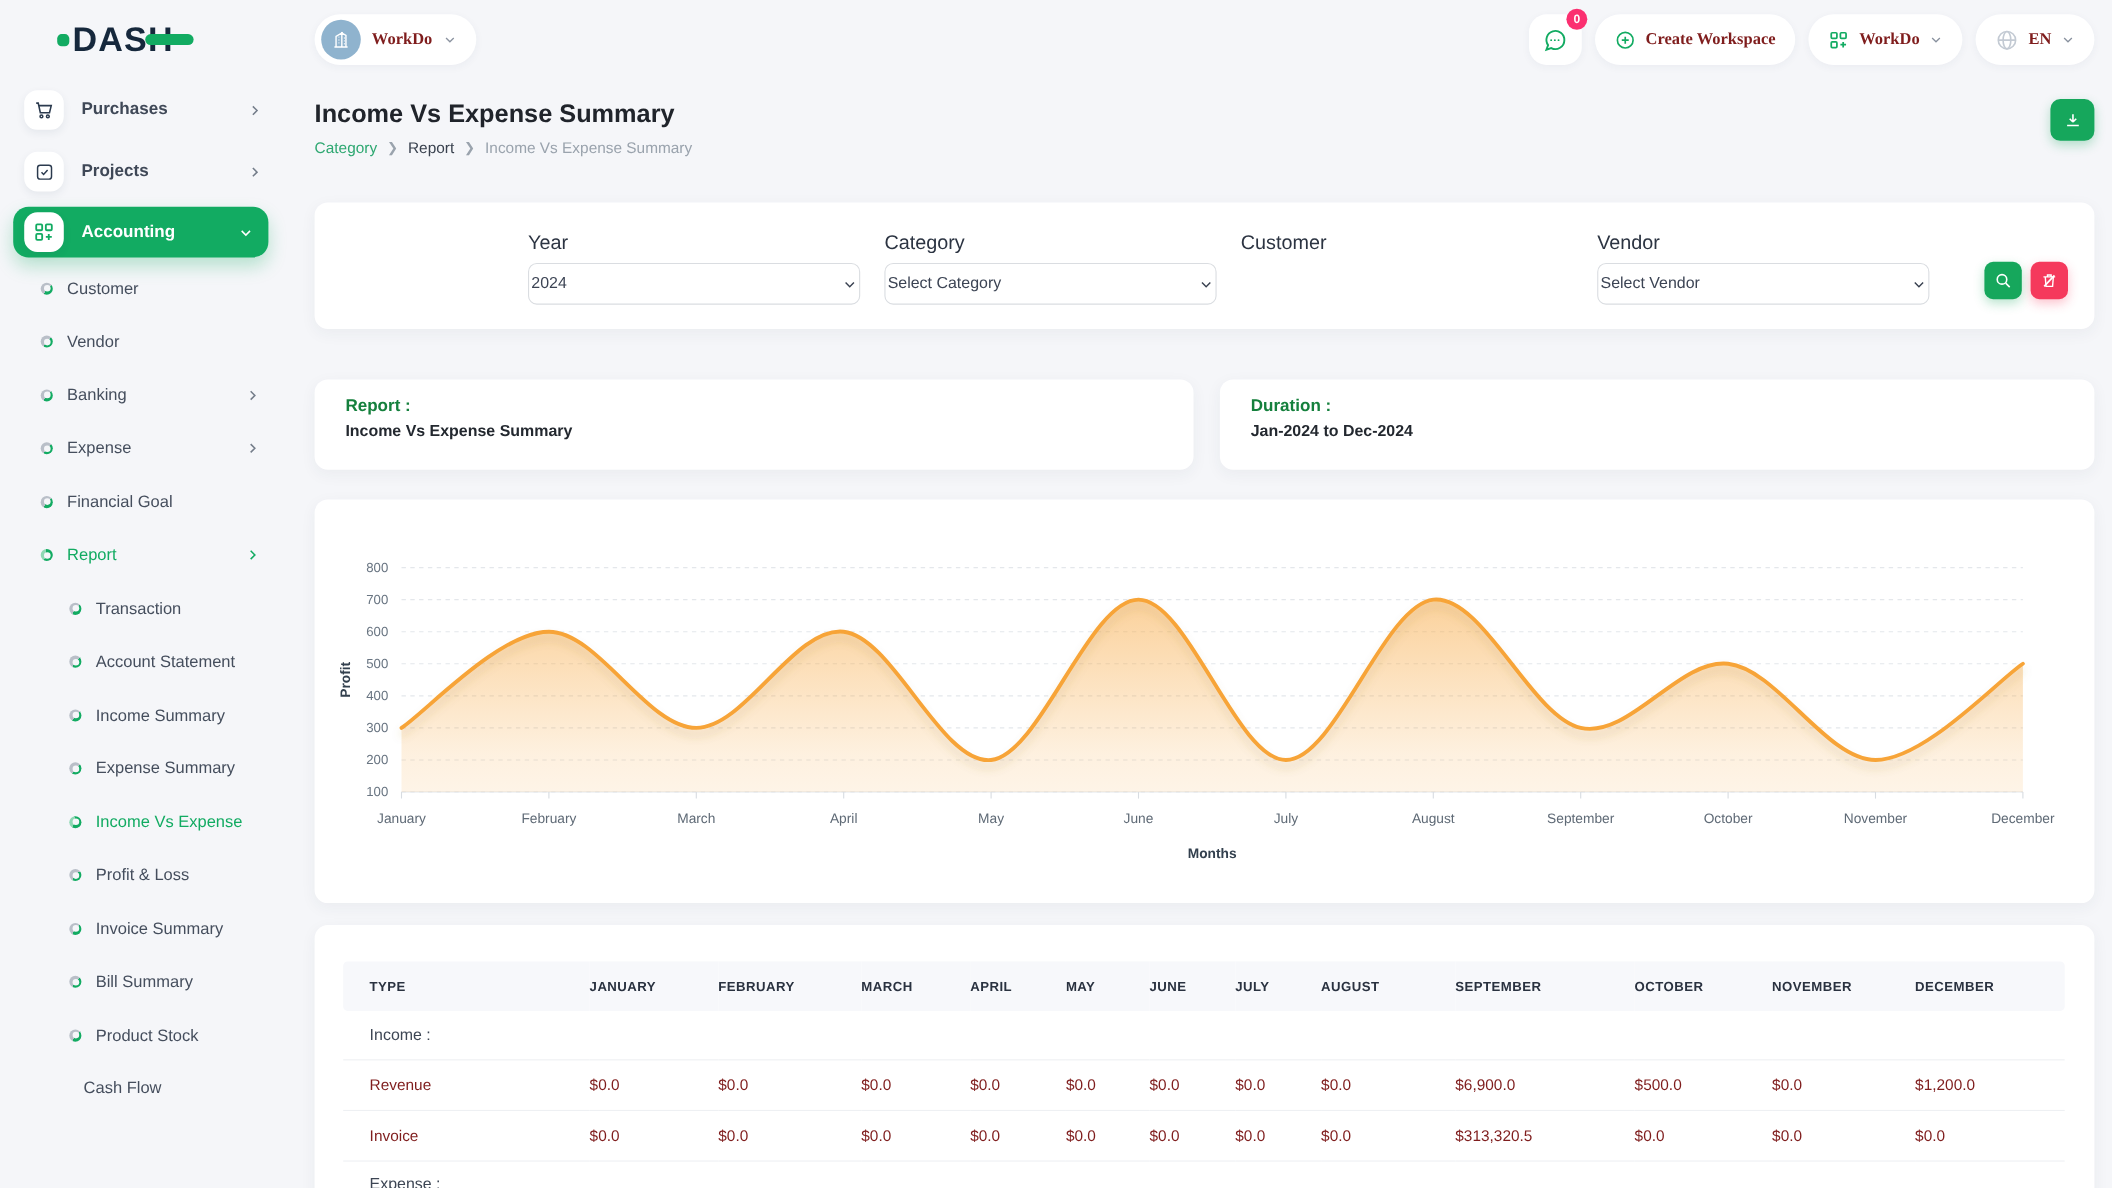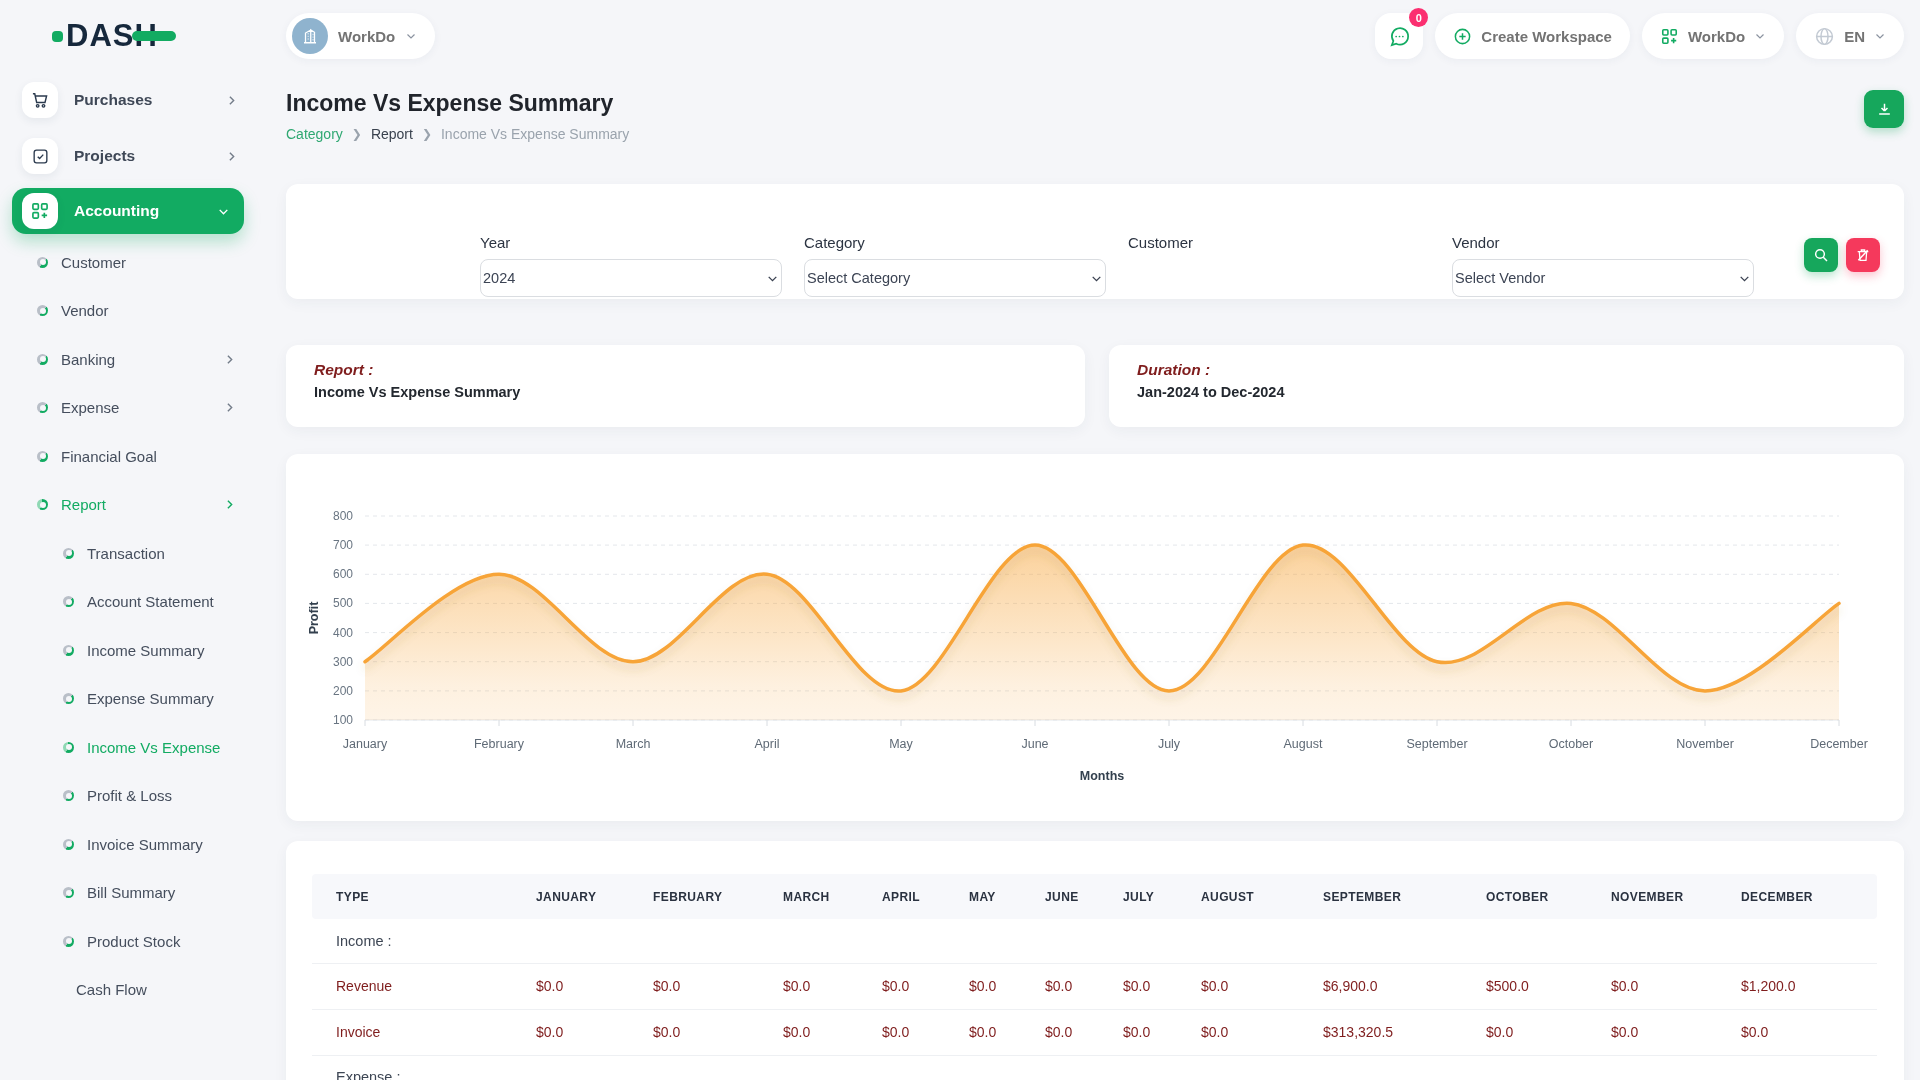--- a/index.html
+++ b/index.html
@@ -32,55 +32,55 @@
   .nav-sub .chev{margin-left:auto;margin-right:20px;}
   .nav-sub.active .lbl{color:var(--primary);}
   .ring{position:relative;width:11px;height:11px;border-radius:50%;background:conic-gradient(from 210deg,#b9bfc8 0 200deg,var(--primary) 200deg 360deg);flex:0 0 11px;}
   .ring::after{content:"";position:absolute;left:2.5px;top:2.5px;width:6px;height:6px;border-radius:50%;background:#f5f6f9;}
   .nav-sub.active .ring{background:conic-gradient(from 210deg,#8fd8b4 0 140deg,var(--primary) 140deg 360deg);}
   
   .topbar{position:absolute;left:256px;top:0;width:1664px;height:72px;display:flex;align-items:center;padding:0 16px 0 30px;}
   .pill{display:flex;align-items:center;background:#fff;border-radius:26px;height:46px;box-shadow:0 2px 8px rgba(40,60,90,.05);cursor:pointer;}
   .ws-pill{padding:0 18px 0 6px;gap:10px;}
   .ws-avatar{width:36px;height:36px;border-radius:50%;background:var(--avatar);display:flex;align-items:center;justify-content:center;}
-  .pill .plabel{font-size:15px;font-weight:600;color:#737373;}
+  .pill .plabel{font-size:15px;font-weight:600;color:#7f1d1d;font-family:Liberation Serif, serif;}
   .top-right{margin-left:auto;display:flex;align-items:center;gap:12px;}
   .icon-btn{position:relative;width:48px;height:46px;border-radius:16px;background:#fff;box-shadow:0 2px 8px rgba(40,60,90,.05);display:flex;align-items:center;justify-content:center;cursor:pointer;}
   .badge{position:absolute;top:-5px;right:-5px;min-width:19px;height:19px;border-radius:10px;background:var(--badge);color:#fff;font-size:11px;font-weight:700;display:flex;align-items:center;justify-content:center;padding:0 5px;}
   .menu-pill{padding:0 18px;gap:9px;}
   .lang-en{color:var(--primary);font-weight:700;font-size:14.5px;}
   
   .main{position:absolute;left:256px;top:72px;width:1664px;padding:0 16px 0 30px;}
   .page-head{display:flex;align-items:flex-start;margin-top:18px;}
   .page-title{font-size:23px;font-weight:700;color:#20242b;}
   .breadcrumb{display:flex;align-items:center;gap:9px;margin-top:9px;font-size:14px;}
   .bc-link{color:#2FA872;cursor:pointer;}
   .bc-mid{color:#39414e;cursor:pointer;}
   .bc-cur{color:#9aa3ad;}
   .bc-sep{color:#9aa3ad;font-size:12px;}
   .dl-btn{margin-left:auto;width:40px;height:38px;border-radius:9px;background:#16A75C;border:none;display:flex;align-items:center;justify-content:center;cursor:pointer;box-shadow:0 4px 10px rgba(22,167,92,.3);}
   .card{background:#fff;border-radius:12px;box-shadow:0 4px 14px rgba(46,60,84,.05);}
   
   .filter-card{margin-top:42px;height:115px;padding:26px 24px 0 24px;display:flex;}
   .filter-fields{display:flex;gap:22px;margin-left:170px;}
   .f-field{width:302px;}
-  .f-label{font-size:15px;color:#2c3442;font-weight:500;margin-top:24px;}
+  .f-label{font-size:18px;color:#2c3442;font-weight:500;}
   .f-select{margin-top:8px;height:38px;border:1px solid #dadde1;border-radius:8px;display:flex;align-items:center;padding:0 2px;cursor:pointer;background:#fff;}
   .f-select .val{font-size:14.5px;color:#3c4454;}
   .f-select .chev{margin-left:auto;}
   .filter-btns{margin-left:auto;display:flex;gap:8px;align-self:flex-start;margin-top:28px;}
   .sq-btn{width:34px;height:34px;border-radius:8px;border:none;display:flex;align-items:center;justify-content:center;cursor:pointer;}
   .sq-btn.green{background:#16A75C;box-shadow:0 4px 10px rgba(22,167,92,.3);}
   .sq-btn.pink{background:var(--danger);box-shadow:0 4px 10px rgba(245,57,92,.3);}
   
   .info-row{display:flex;gap:24px;margin-top:46px;}
   .info-card{height:82px;padding:13px 28px 0 28px;}
   .info-card.left{width:799px;}
   .info-card.right{flex:1;}
-  .info-title{font-size:15.5px;font-weight:700;color:#7f1d1d;line-height:1.55;font-style:italic;}
+  .info-title{font-size:15.5px;font-weight:700;color:#15803d;line-height:1.55;}
   .info-value{font-size:14.5px;font-weight:700;color:#23282f;line-height:1.45;}
   
   .chart-card{margin-top:27px;height:367px;padding-top:4px;}
   .ytick{font-size:12px;fill:#697582;}
   .xtick{font-size:12.5px;fill:#5f6a76;}
   .axis-title{font-size:12.5px;font-weight:700;fill:#33404e;}
   
   .table-card{margin-top:20px;min-height:240px;padding:33px 26px 0 26px;}
   table{border-collapse:collapse;table-layout:fixed;width:1565px;}
   thead th{background:#f7f8fb;font-size:12px;font-weight:700;color:#2a3240;letter-spacing:.4px;text-align:left;height:45px;padding:0;}

